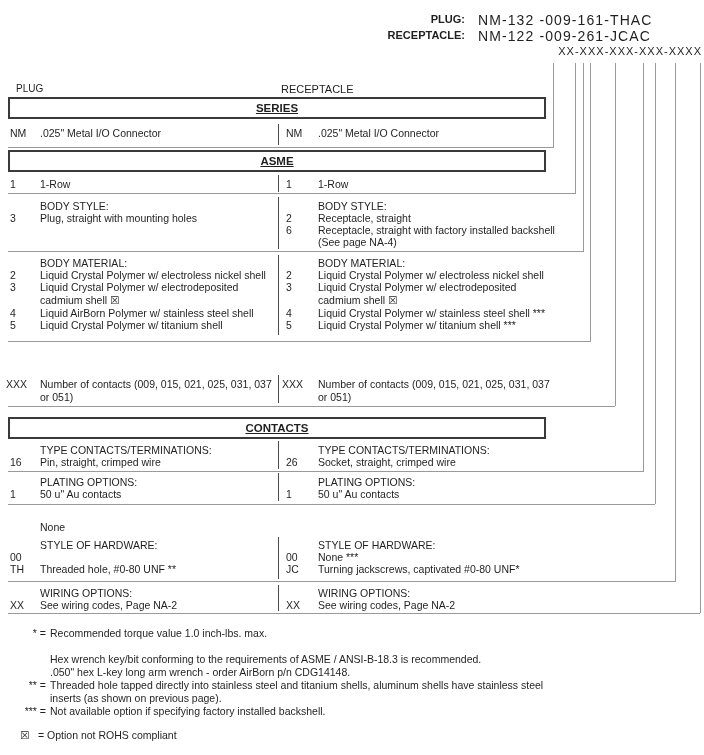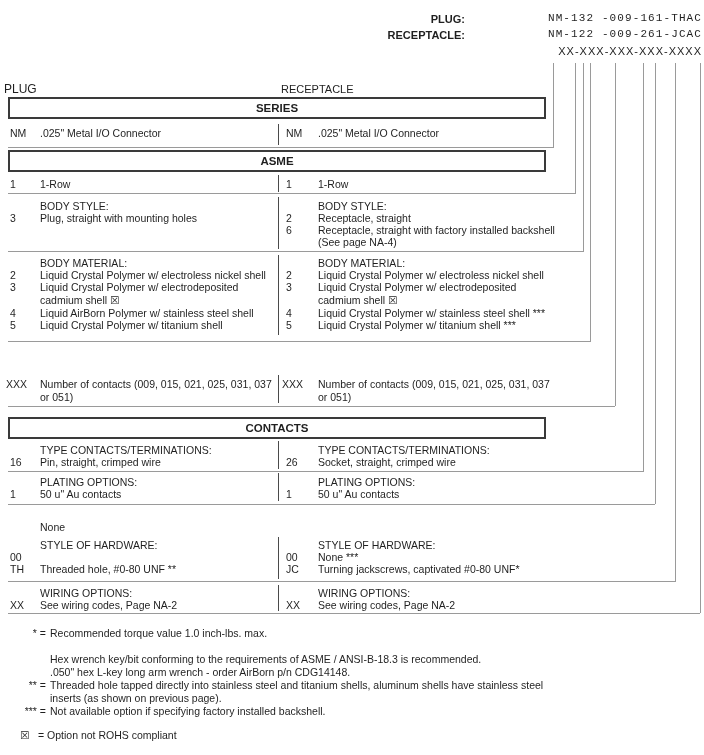--- a/index.html
+++ b/index.html
@@ -5,26 +5,26 @@
   html,body{margin:0;padding:0;background:#ffffff;}
   #page{position:relative;width:704px;height:755px;background:#ffffff;overflow:hidden;
         font-family:"Liberation Sans","DejaVu Sans",sans-serif;color:#1f1f1f;}
   .t{position:absolute;font-size:10.5px;line-height:12.5px;color:#1f1f1f;white-space:nowrap;}
   .wrap{white-space:normal;}
   .cl{left:10px;}   
   .dl{left:40px;}   
   .cr{left:286px;}  
   .dr{left:318px;}  
   .bar{position:absolute;left:8px;width:534px;height:18px;border:2px solid #3a3a3a;
-       text-align:center;font-weight:bold;font-size:11.5px;line-height:18px;background:#fff;}
+       text-align:center;font-weight:bold;font-size:11.5px;line-height:18px;background:#fff;text-decoration:underline;}
   .hdiv{position:absolute;height:1px;background:#9a9a9a;left:8px;}
   .vline{position:absolute;width:1px;background:#9a9a9a;}
   .cdiv{position:absolute;width:1px;background:#4a4a4a;left:278px;}
   .pn-label{position:absolute;left:330px;width:135px;text-align:right;font-weight:bold;font-size:11px;}
-  .pn-value{position:absolute;left:478px;width:224px;text-align:right;font-size:11px;letter-spacing:1.1px;font-family:Liberation Mono, monospace;}
+  .pn-value{position:absolute;left:478px;width:224px;font-size:14px;letter-spacing:1.1px;}
   .pn-mask{position:absolute;left:478px;width:224px;text-align:right;font-size:11px;letter-spacing:1.0px;}
   .fn-marker{position:absolute;left:0;width:38px;text-align:right;font-size:10.5px;}
   .fn-text{position:absolute;left:42px;font-size:10.5px;white-space:nowrap;}
 </style>
 </head>
 <body>
 
 <div id="page">
 
   <div class="pn-label" style="top:13px">PLUG:</div>
@@ -36,21 +36,21 @@
   <div class="vline" style="left:553px;top:63px;height:85px"></div>
   <div class="vline" style="left:575px;top:63px;height:131px"></div>
   <div class="vline" style="left:583px;top:63px;height:189px"></div>
   <div class="vline" style="left:590px;top:63px;height:279px"></div>
   <div class="vline" style="left:615px;top:63px;height:343px"></div>
   <div class="vline" style="left:643px;top:63px;height:409px"></div>
   <div class="vline" style="left:655px;top:63px;height:441px"></div>
   <div class="vline" style="left:675px;top:63px;height:519px"></div>
   <div class="vline" style="left:700px;top:63px;height:550px"></div>
 
-  <div class="t" style="left:4px;top:83px;font-size:12px">PLUG</div>
+  <div class="t" style="left:16px;top:83px;font-size:10px">PLUG</div>
   <div class="t" style="left:281px;top:83px;font-size:11px">RECEPTACLE</div>
 
   <div class="bar" style="top:97px">SERIES</div>
   <div class="t cl" style="top:127px">NM</div>
   <div class="t dl" style="top:127px">.025" Metal I/O Connector</div>
   <div class="t cr" style="top:127px">NM</div>
   <div class="t dr" style="top:127px">.025" Metal I/O Connector</div>
   <div class="cdiv" style="top:124px;height:21px"></div>
   <div class="hdiv" style="top:147px;width:545px"></div>
 

